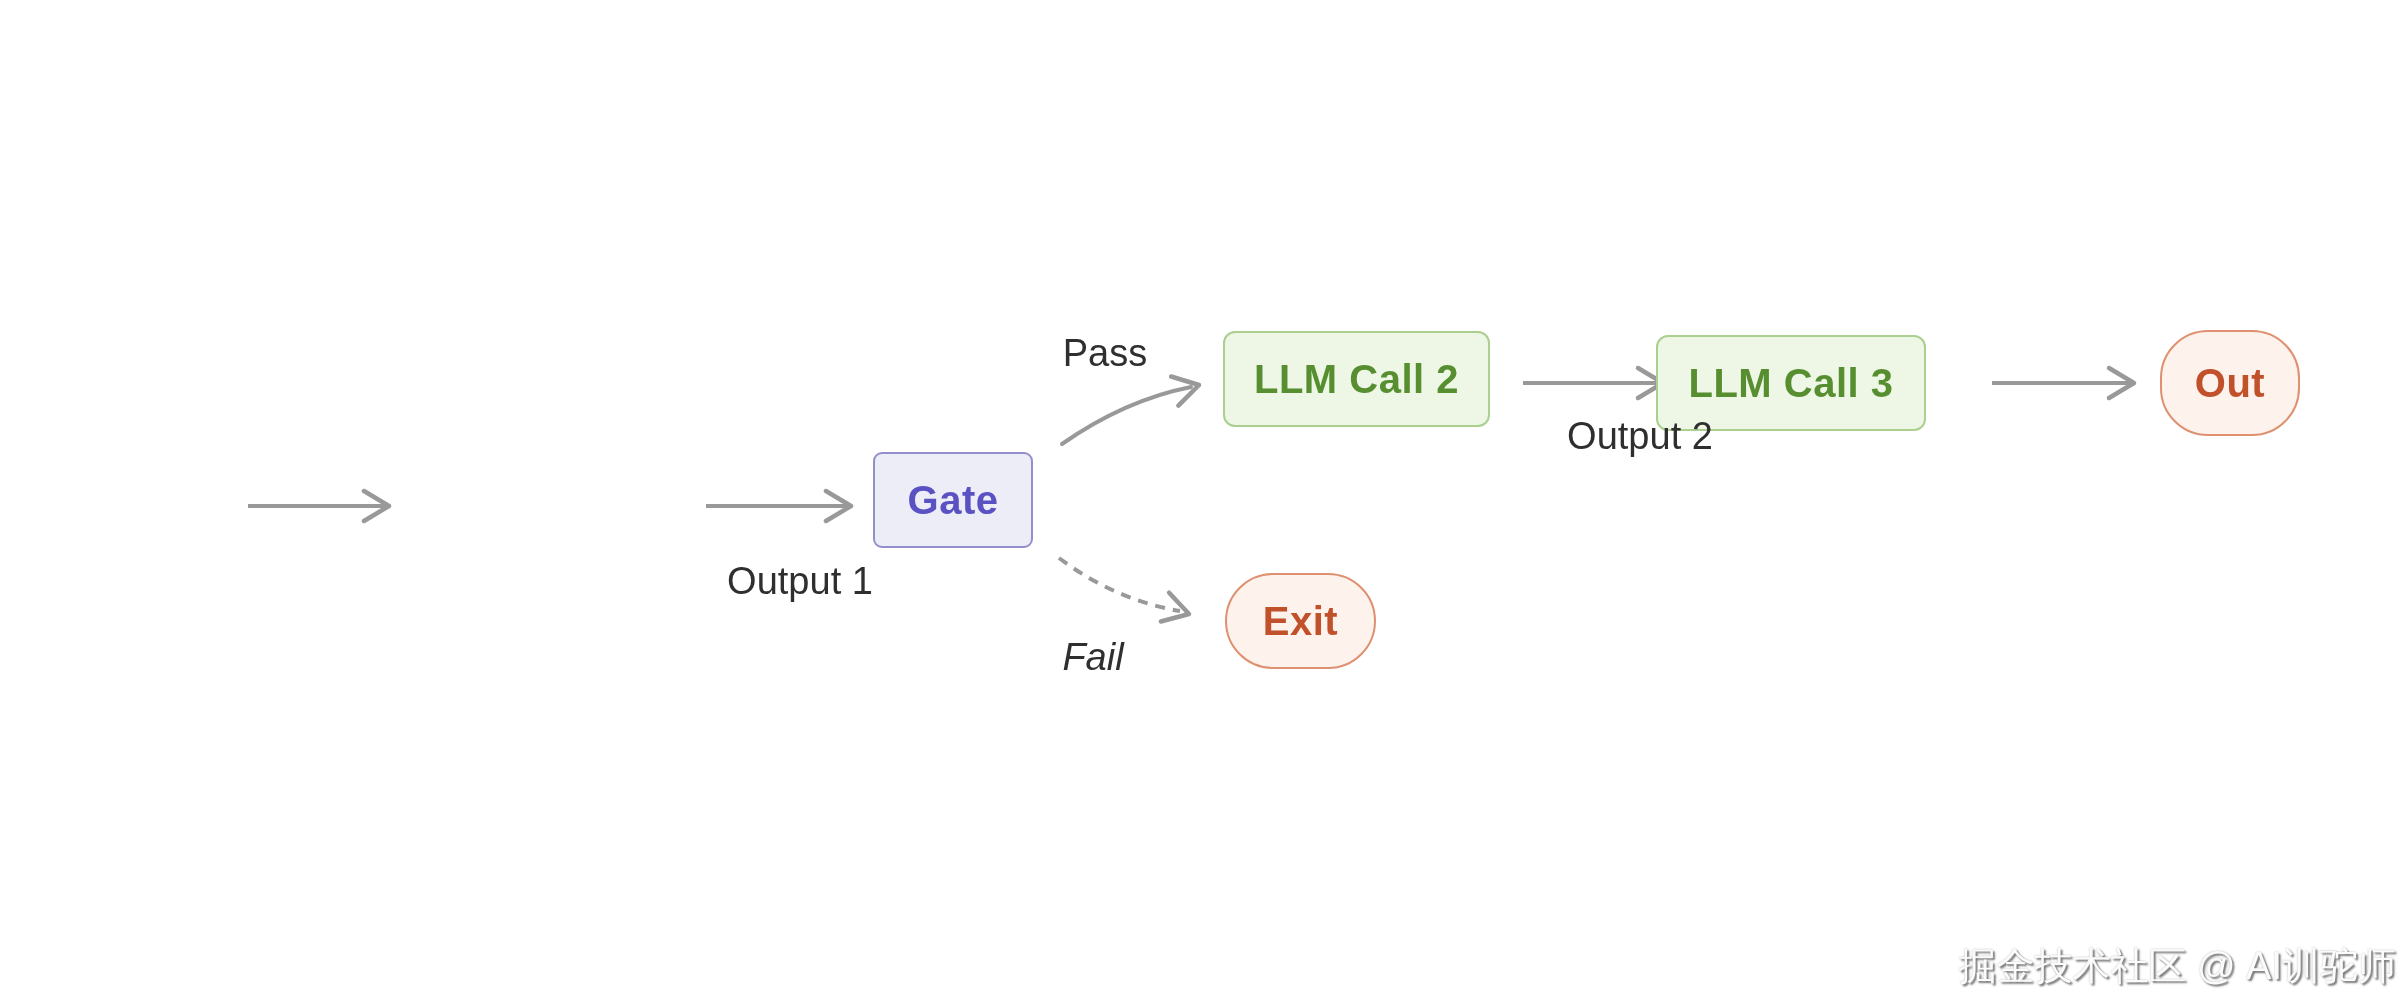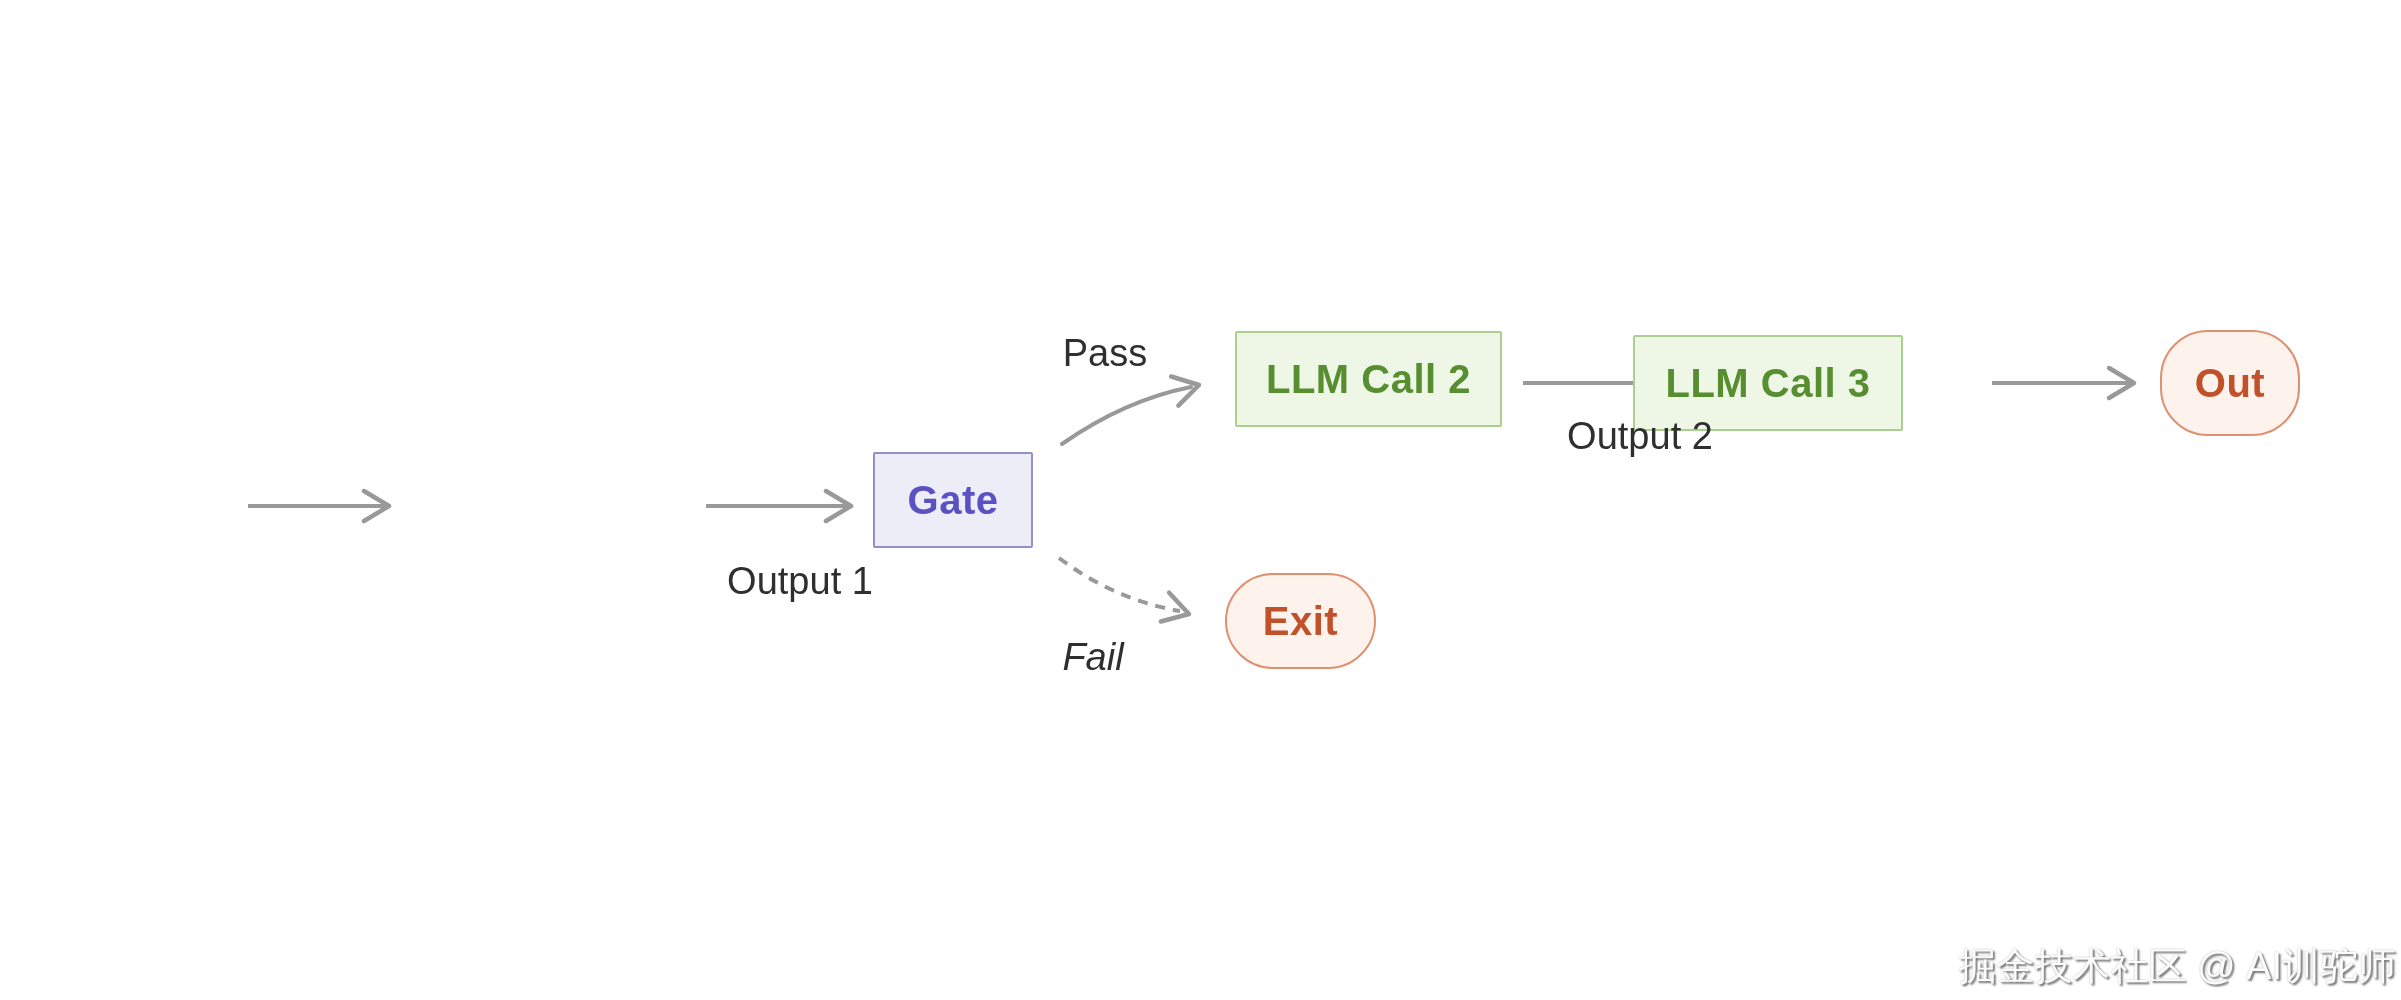--- a/index.html
+++ b/index.html
@@ -49,28 +49,27 @@
     justify-content: center;
     box-sizing: border-box;
     font-weight: bold;
     font-size: 40px;
     letter-spacing: 0.5px;
     white-space: nowrap;
   }
   .node.process {
     background: var(--process-fill, #eef6e6);
     border: 2.5px solid var(--process-border, #abcf8e);
-    border-radius: 2px;
+    border-radius: 12px;
     color: var(--process-text, #568e30);
-    margin-left: 12px;
   }
   .node.gate {
     background: var(--gate-fill, #ededf8);
     border: 2.5px solid var(--gate-border, #938fcc);
-    border-radius: 2px;
+    border-radius: 9px;
     color: var(--gate-text, #5a51c2);
   }
   .node.terminal {
     background: var(--terminal-fill, #fdf2ec);
     border: 2.5px solid var(--terminal-border, #de9070);
     border-radius: 48px;
     color: var(--terminal-text, #c0512b);
   }
   .edge-label {
     position: absolute;
@@ -118,21 +117,21 @@
 
 
   <div class="node gate" style="left:873px; top:452px; width:160px; height:96px;">
     <span>Gate</span>
   </div>
 
   <div class="node process" style="left:1223px; top:331px; width:267px; height:96px;">
     <span>LLM Call 2</span>
   </div>
 
-  <div class="node process" style="left:1621px; top:335px; width:270px; height:96px;">
+  <div class="node process" style="left:1656px; top:335px; width:270px; height:96px;">
     <span>LLM Call 3</span>
   </div>
 
   <div class="node terminal" style="left:1225px; top:573px; width:151px; height:96px;">
     <span>Exit</span>
   </div>
 
   <div class="node terminal" style="left:2160px; top:330px; width:140px; height:106px;">
     <span>Out</span>
   </div>

